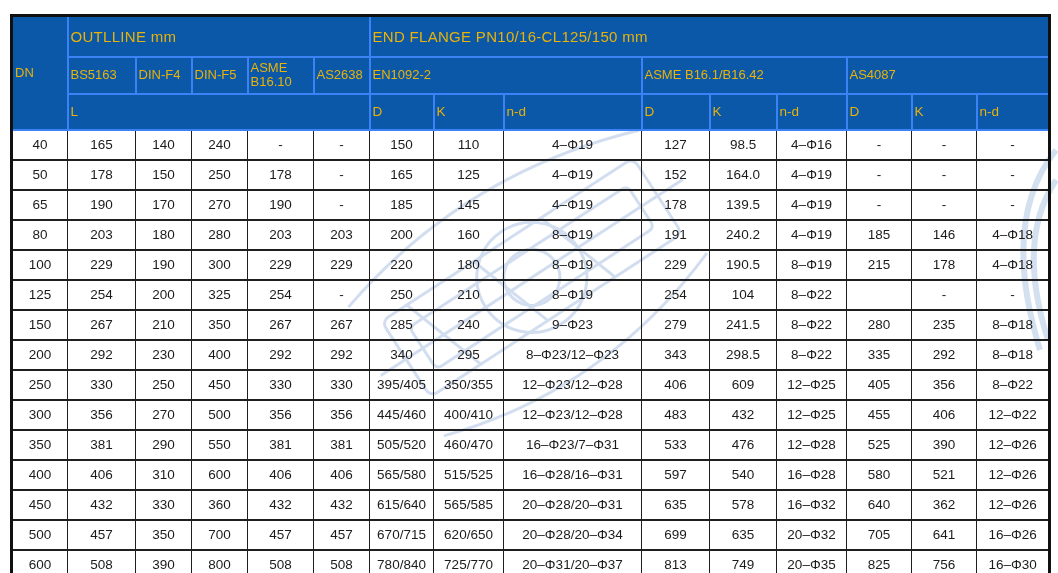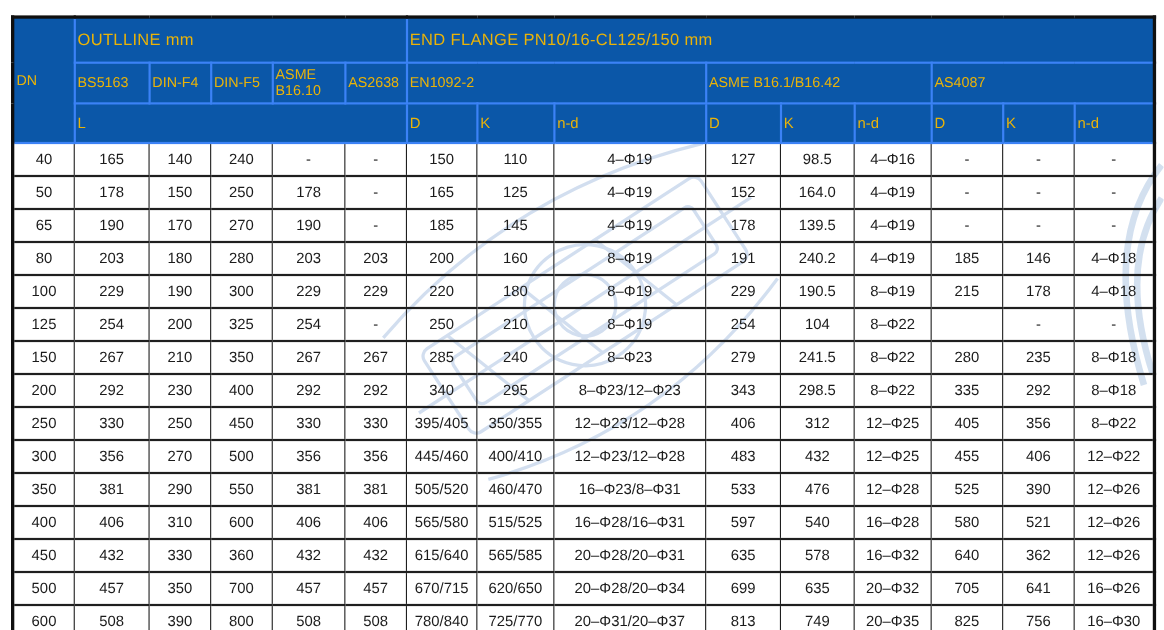--- a/index.html
+++ b/index.html
@@ -211,21 +211,21 @@
       </tr>
       <tr>
         <td>150</td>
         <td>267</td>
         <td>210</td>
         <td>350</td>
         <td>267</td>
         <td>267</td>
         <td>285</td>
         <td>240</td>
-        <td>8–Φ23</td>
+        <td>9–Φ23</td>
         <td>279</td>
         <td>241.5</td>
         <td>8–Φ22</td>
         <td>280</td>
         <td>235</td>
         <td>8–Φ18</td>
       </tr>
       <tr>
         <td>200</td>
         <td>292</td>
@@ -247,21 +247,21 @@
         <td>250</td>
         <td>330</td>
         <td>250</td>
         <td>450</td>
         <td>330</td>
         <td>330</td>
         <td>395/405</td>
         <td>350/355</td>
         <td>12–Φ23/12–Φ28</td>
         <td>406</td>
-        <td>312</td>
+        <td>609</td>
         <td>12–Φ25</td>
         <td>405</td>
         <td>356</td>
         <td>8–Φ22</td>
       </tr>
       <tr>
         <td>300</td>
         <td>356</td>
         <td>270</td>
         <td>500</td>
@@ -279,21 +279,21 @@
       </tr>
       <tr>
         <td>350</td>
         <td>381</td>
         <td>290</td>
         <td>550</td>
         <td>381</td>
         <td>381</td>
         <td>505/520</td>
         <td>460/470</td>
-        <td>16–Φ23/8–Φ31</td>
+        <td>16–Φ23/7–Φ31</td>
         <td>533</td>
         <td>476</td>
         <td>12–Φ28</td>
         <td>525</td>
         <td>390</td>
         <td>12–Φ26</td>
       </tr>
       <tr>
         <td>400</td>
         <td>406</td>

